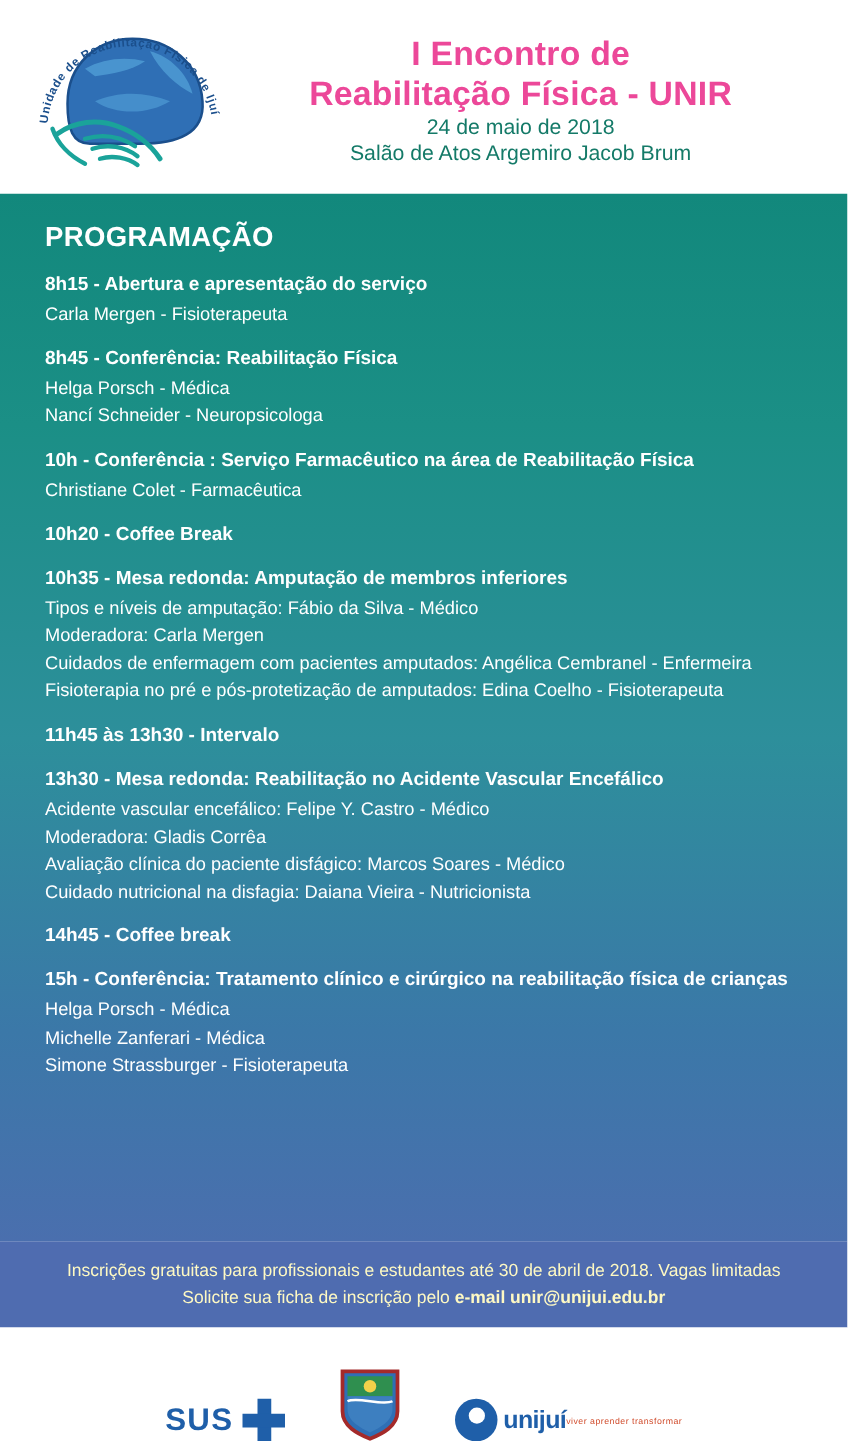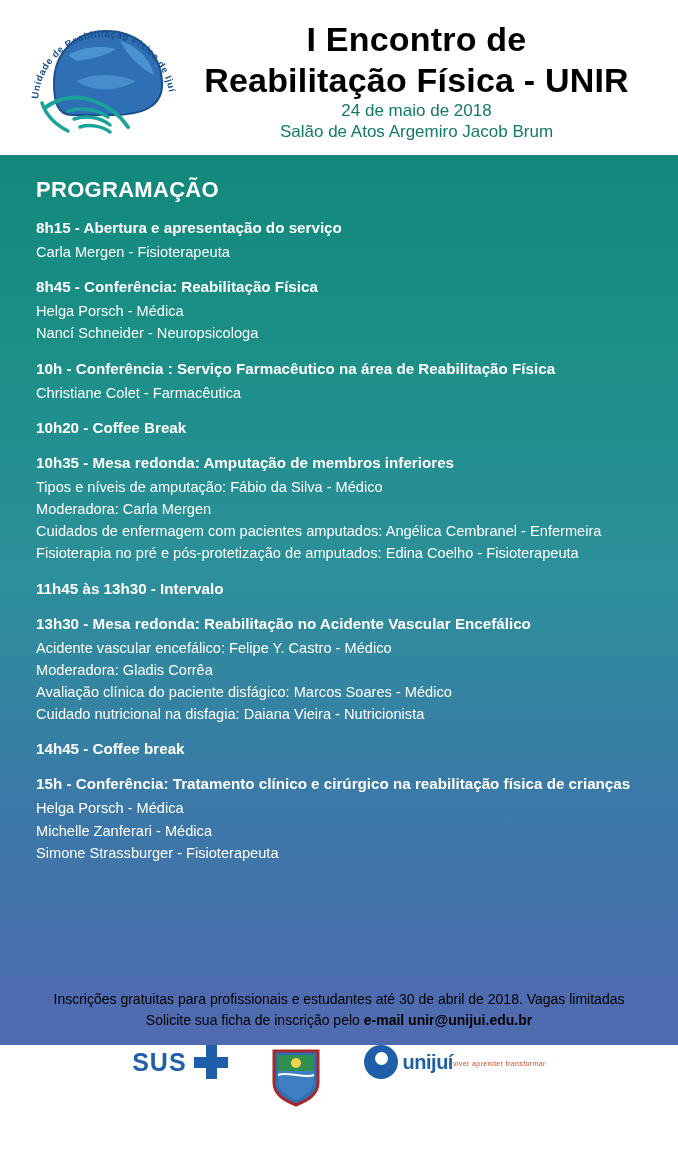--- a/index.html
+++ b/index.html
@@ -32,25 +32,25 @@
     flex: 0 0 175px;
   }
   .logo-wrap svg { display: block; }
   .header-text {
     flex: 1;
     text-align: center;
     padding-right: 22px;
     color: #17806d;
   }
   .title-main {
-    font-size: 34px;
+    font-size: 27px;
     font-weight: bold;
     line-height: 1.18;
     letter-spacing: 0.2px;
-    color: #000000;
+    color: #ec4899;
   }
   .title-date {
     font-size: 17px;
     margin-top: 1px;
     color: #147a68;
   }
   .title-place {
     font-size: 17px;
     margin-top: 1px;
     color: #147a68;
@@ -82,32 +82,32 @@
     font-size: 14.6px;
     line-height: 1.52;
     font-weight: normal;
   }
 
   
   .note {
     background: #4f6cb0;
     padding: 13px 20px 14px 20px;
     text-align: center;
-    color: #000000;
+    color: #fef9c3;
     font-size: 14px;
     line-height: 1.5;
   }
   .note b { font-weight: bold; }
 
   
   .logos {
     background: #ffffff;
-    height: 108px;
-    display: flex;
-    align-items: flex-start;
+    height: 91px;
+    display: flex;
+    align-items: flex-end;
     justify-content: center;
     gap: 42px;
   }
   .logo-item { display: flex; align-items: center; }
   .sus {
     display: flex;
     align-items: center;
     gap: 7px;
   }
   .sus-text {

